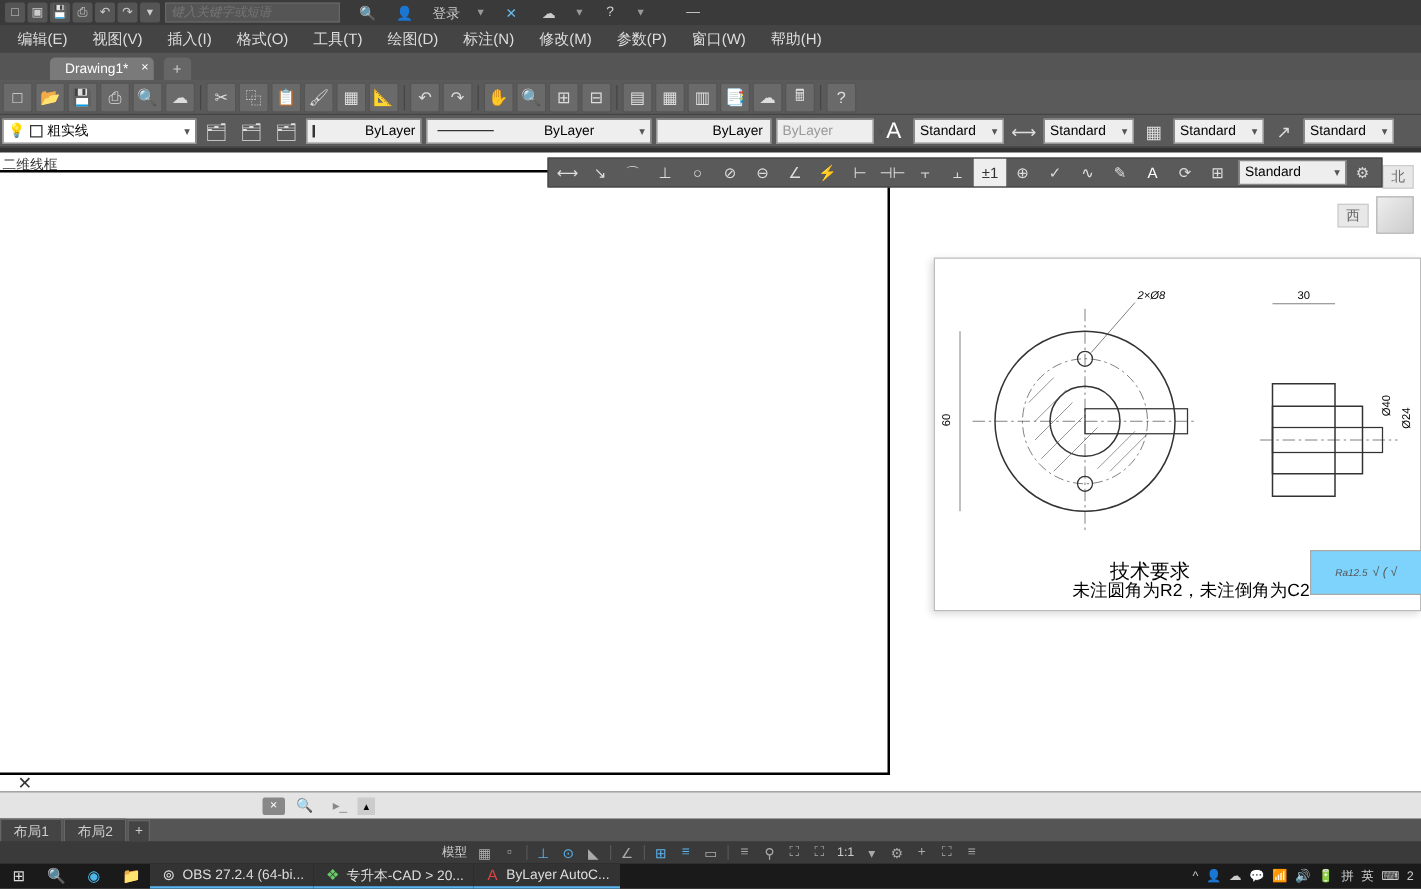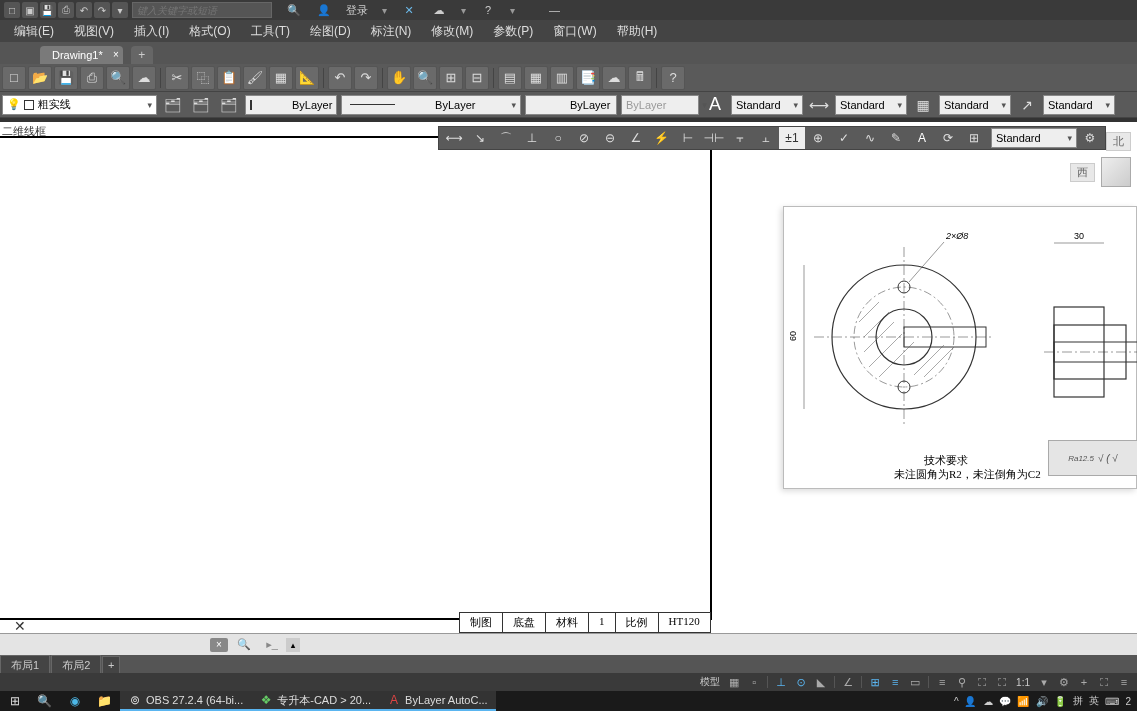--- a/index.html
+++ b/index.html
@@ -50,45 +50,45 @@
 
 
 .drawing-area { position: absolute; top: 122px; left: 0; right: 0; bottom: 78px; background: #fff; }
 .drawing-area .label-tl { position: absolute; top: 2px; left: 2px; font-size: 11px; color: #333; }
 .drawing-area .black-border { position: absolute; top: 14px; left: 0; width: 712px; height: 484px; border: 2px solid #000; border-left: none; background: #fff; }
 .drawing-area .vp-nav { position: absolute; top: 10px; right: 6px; display: flex; flex-direction: column; align-items: flex-end; gap: 6px; }
 .nav-chip { background: #e8e8e8; border: 1px solid #ccc; padding: 1px 6px; font-size: 11px; color: #666; }
 .nav-cube { width: 30px; height: 30px; background: linear-gradient(135deg,#eee,#ccc); border: 1px solid #aaa; }
 
 
-.ref-panel { position: absolute; top: 84px; right: 0; width: 354px; height: 283px; background: #fff; border: 1px solid #bbb; box-shadow: -2px 2px 6px rgba(0,0,0,0.15); margin-left: 32px; }
-.tech-text { position: absolute; bottom: 20px; left: 140px; font-size: 11px; font-family: Liberation Serif, serif; }
-.tech-sub { position: absolute; bottom: 6px; left: 110px; font-size: 11px; font-family: Liberation Serif, serif; }
-.ra-box { position: absolute; bottom: 12px; right: -2px; width: 90px; height: 36px; background: #e5e5e5; border: 1px solid #aaa; display: flex; align-items: center; justify-content: center; font-size: 10px; color: #555; font-style: italic; }
+.ref-panel { position: absolute; top: 84px; right: 0; width: 390px; height: 283px; background: #fff; border: 1px solid #bbb; box-shadow: -2px 2px 6px rgba(0,0,0,0.15); margin-left: 32px; }
+.tech-text { position: absolute; bottom: 20px; left: 140px; font-size: 16px; font-family: Liberation Serif, serif; }
+.tech-sub { position: absolute; bottom: 6px; left: 110px; font-size: 14px; font-family: Liberation Sans, sans-serif; }
+.ra-box { position: absolute; bottom: 12px; right: -2px; width: 90px; height: 36px; background: #7dd3fc; border: 1px solid #aaa; display: flex; align-items: center; justify-content: center; font-size: 10px; color: #555; font-style: italic; }
 
 
 .title-block { position: absolute; bottom: 0; left: 460px; display: flex; background: #fff; }
 .tb-cell { border: 1px solid #333; padding: 2px 10px; font-size: 11px; font-family: KaiTi, serif; margin-left: -1px; }
 
 .close-marker { position: absolute; bottom: -1px; left: 14px; font-size: 14px; color: #333; }
 
 
 .cmd-area { position: absolute; bottom: 56px; left: 0; right: 0; height: 22px; background: #e4e4e4; display: flex; align-items: center; border-top: 1px solid #999; }
 .cmd-close { width: 18px; height: 14px; background: #888; color: #fff; font-size: 10px; display: flex; align-items: center; justify-content: center; margin: 0 2px 0 210px; border-radius: 2px; }
 .cmd-icon { width: 16px; height: 14px; color: #888; display: flex; align-items: center; justify-content: center; margin: 0 6px; font-size: 11px; }
 .cmd-input { flex: 1; background: transparent; border: none; font-size: 12px; color: #888; font-style: italic; padding-left: 4px; }
 .cmd-scroll { width: 14px; height: 14px; background: #ccc; margin-right: 4px; display: flex; align-items: center; justify-content: center; font-size: 9px; }
 
 
 .layout-tabs { position: absolute; bottom: 36px; left: 0; right: 0; height: 20px; background: #555; display: flex; align-items: center; }
 .layout-tab { background: #444; color: #ccc; font-size: 11px; padding: 2px 10px; border: 1px solid #666; margin-right: 1px; }
 .layout-tab.plus { width: 18px; text-align: center; padding: 2px 0; }
 
 
-.status-bar { position: absolute; bottom: 20px; left: 0; right: 0; height: 18px; background: #3a3a3a; display: flex; align-items: center; justify-content: flex-end; padding: 0 4px; gap: 2px; }
+.status-bar { position: absolute; bottom: 20px; left: 0; right: 0; height: 18px; background: #3a3a3a; display: flex; align-items: center; justify-content: center; padding: 0 4px; gap: 2px; }
 .sb-btn { min-width: 18px; height: 16px; color: #aaa; font-size: 11px; display: flex; align-items: center; justify-content: center; padding: 0 2px; }
 .sb-btn.active { color: #5ab5f0; }
 .sb-sep { width: 1px; height: 12px; background: #555; margin: 0 2px; }
 .sb-txt { color: #ccc; font-size: 10px; padding: 0 3px; }
 
 
 .win-taskbar { position: absolute; bottom: 0; left: 0; right: 0; height: 20px; background: #1a1a1a; display: flex; align-items: center; }
 .tb-item { height: 20px; padding: 0 8px; display: flex; align-items: center; color: #ddd; font-size: 11px; gap: 4px; }
 .tb-item.running { background: #333; border-bottom: 2px solid #5ab5f0; }
 .tb-icon { width: 14px; height: 14px; display: flex; align-items: center; justify-content: center; font-size: 12px; }
@@ -288,28 +288,20 @@
       </g>
     </svg>
     <div class="tech-text">技术要求</div>
     <div class="tech-sub">未注圆角为R2，未注倒角为C2</div>
     <div class="ra-box">
       <span style="font-size:8px;margin-right:4px">Ra12.5</span>
       <span>√  ( √</span>
     </div>
   </div>
 
-  <div class="title-block">
-    <div class="tb-cell">制图</div>
-    <div class="tb-cell">底盘</div>
-    <div class="tb-cell">材料</div>
-    <div class="tb-cell">1</div>
-    <div class="tb-cell">比例</div>
-    <div class="tb-cell">HT120</div>
-  </div>
 </div>
 
 <div class="dim-toolbar">
   <div class="dim-btn">⟷</div>
   <div class="dim-btn">↘</div>
   <div class="dim-btn">⌒</div>
   <div class="dim-btn">⊥</div>
   <div class="dim-btn">○</div>
   <div class="dim-btn">⊘</div>
   <div class="dim-btn">⊖</div>

